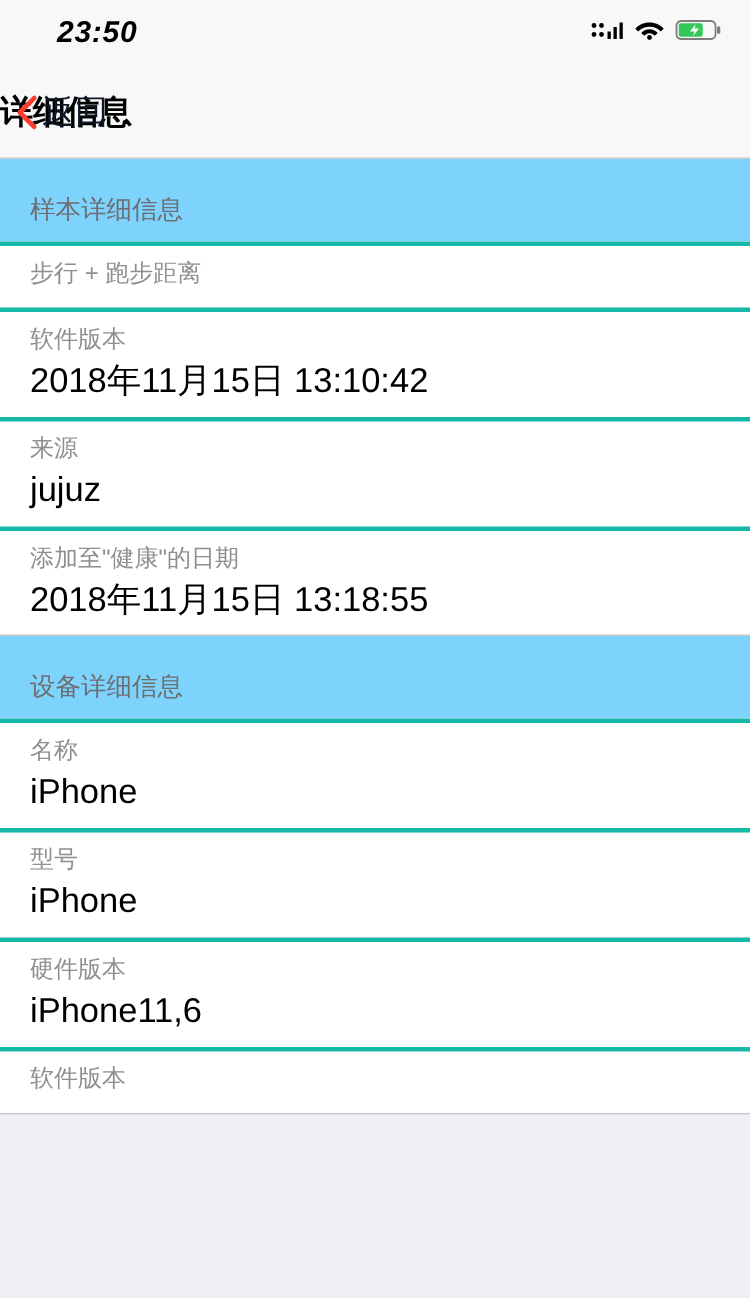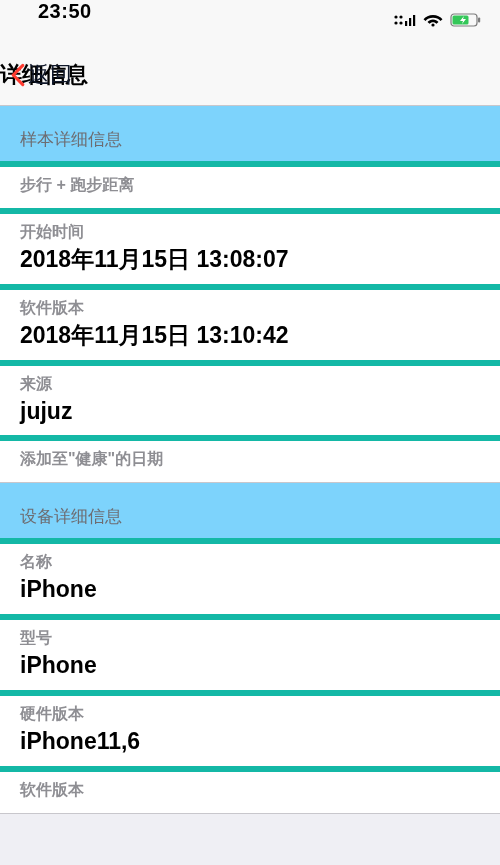--- a/index.html
+++ b/index.html
@@ -8,22 +8,24 @@
     height: 865px;
     font-family: -apple-system, "Helvetica Neue", Arial, sans-serif;
     background: #efeff4;
     color: #000;
     overflow: hidden;
   }
   .status-bar {
     height: 44px;
     background: #f8f8f8;
     display: flex;
+    align-items: center;
     padding: 0 18px;
     justify-content: space-between;
+    font-style: italic;
   }
   .status-time {
     font-size: 20px;
     font-weight: 600;
     letter-spacing: 0.5px;
     padding-left: 20px;
   }
   .status-icons {
     display: flex;
     align-items: center;
@@ -52,23 +54,22 @@
     font-weight: 600;
   }
   .section-header {
     padding: 22px 20px 10px 20px;
     font-size: 17px;
     color: #6d6d72;
     background: #7dd3fc;
   }
   .row {
     background: #fff;
-    border-top: 6px solid #14b8a6;
+    border-top: 3px solid #14b8a6;
     padding: 8px 20px 10px 20px;
-    font-weight: bold;
   }
   .row:last-child, .group .row.last { border-bottom: 1px solid #c8c7cc; }
   .row-label {
     font-size: 16px;
     color: #8e8e93;
     margin-bottom: 2px;
   }
   .row-value {
     font-size: 23px;
     color: #000;
@@ -119,33 +120,30 @@
   </div>
   <div class="nav-title">详细信息</div>
 </div>
 
 <div class="section-header">样本详细信息</div>
 <div class="group">
   <div class="row">
     <div class="row-label">步行 + 跑步距离</div>
   </div>
   <div class="row">
-    <div class="row-label">开始时间</div>
-    <div class="row-value">2018年11月15日 13:08:07</div>
-  </div>
-  <div class="row">
     <div class="row-label">软件版本</div>
     <div class="row-value">2018年11月15日 13:10:42</div>
   </div>
   <div class="row">
     <div class="row-label">来源</div>
     <div class="row-value">jujuz</div>
   </div>
   <div class="row last">
     <div class="row-label">添加至"健康"的日期</div>
+    <div class="row-value">2018年11月15日 13:18:55</div>
   </div>
 </div>
 
 <div class="section-header">设备详细信息</div>
 <div class="group">
   <div class="row">
     <div class="row-label">名称</div>
     <div class="row-value">iPhone</div>
   </div>
   <div class="row">

